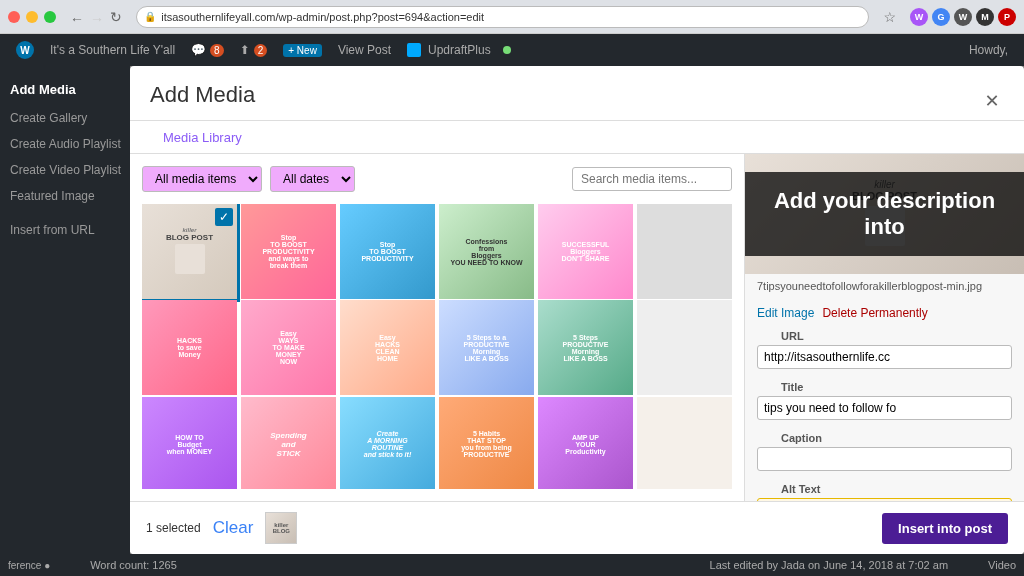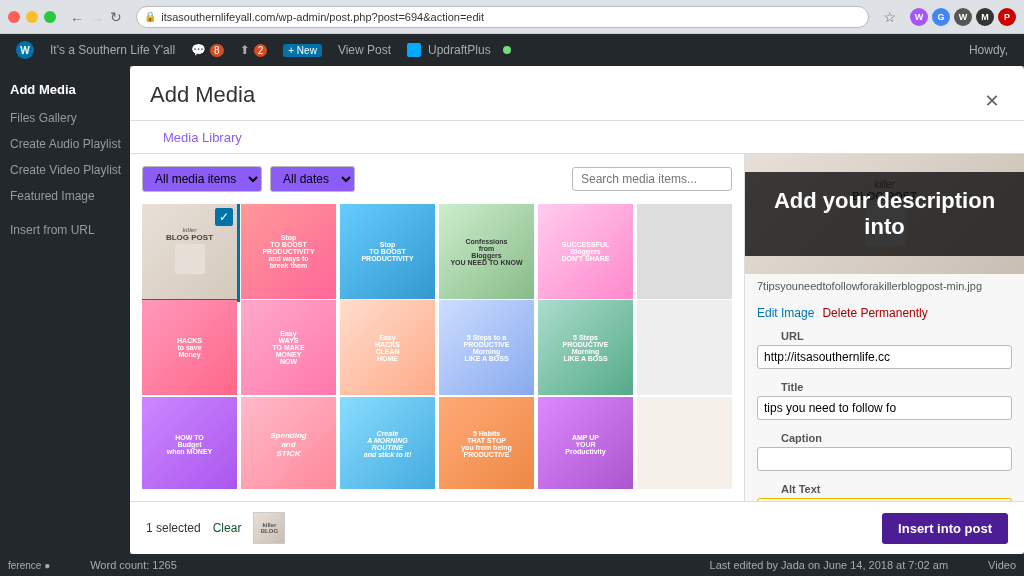--- a/index.html
+++ b/index.html
@@ -31,21 +31,21 @@
 
     .modal-tabs { display: flex; gap: 0; padding: 0; border-bottom: 1px solid #ddd; background: white; }
     .modal-tab { padding: 8px 16px; font-size: 13px; cursor: pointer; color: #8b5cf6; border: 1px solid transparent; margin-bottom: -1px; }
     .modal-tab.active { background: white; border: 1px solid #ddd; border-bottom-color: white; color: #333; border-radius: 3px 3px 0 0; }
 
     .modal-body { display: flex; flex: 1; overflow: hidden; }
 
     
     .media-panel { flex: 1; display: flex; flex-direction: column; overflow: hidden; padding: 12px; }
     .media-filters { display: flex; gap: 8px; margin-bottom: 12px; align-items: center; }
-    .filter-select { border: 1px solid #bbb; border-radius: 3px; padding: 4px 8px; font-size: 12px; background: #8b5cf6; cursor: pointer; }
+    .filter-select { border: 1px solid #bbb; border-radius: 3px; padding: 4px 8px; font-size: 12px; background: #f0abfc; cursor: pointer; }
     .search-input { margin-left: auto; border: 1px solid #bbb; border-radius: 3px; padding: 4px 8px; font-size: 12px; width: 160px; }
 
     .media-grid { display: grid; grid-template-columns: repeat(6, 1fr); gap: 4px; overflow-y: auto; flex: 1; }
     .media-item { aspect-ratio: 1; cursor: pointer; position: relative; overflow: hidden; background: #eee; }
     .media-item.selected { outline: 3px solid #0073aa; }
     .media-item .check { position: absolute; top: 4px; right: 4px; width: 18px; height: 18px; background: #0073aa; border-radius: 2px; display: flex; align-items: center; justify-content: center; color: white; font-size: 12px; }
 
     
     .attachment-panel { width: 280px; border-left: 1px solid #ddd; display: flex; flex-direction: column; background: #f7f7f7; overflow-y: auto; }
     .attachment-preview { background: #999; position: relative; min-height: 100px; display: flex; align-items: center; justify-content: center; }
@@ -54,21 +54,21 @@
     .att-link { color: #0073aa; font-size: 12px; cursor: pointer; text-decoration: none; }
 
     .form-group { padding: 6px 12px; }
     .form-label { font-size: 11px; font-weight: 600; color: #555; margin-bottom: 3px; display: block; padding-left: 24px; }
     .form-input { width: 100%; border: 1px solid #bbb; border-radius: 3px; padding: 4px 6px; font-size: 12px; background: white; }
     .form-input.highlight { background: #fff8e5; border-color: #e6b800; }
 
     
     .modal-footer { padding: 10px 16px; border-top: 1px solid #ddd; background: white; display: flex; align-items: center; gap: 12px; }
     .selected-count { font-size: 12px; color: #333; font-weight: 400; }
-    .clear-link { color: #14532d; font-size: 12px; cursor: pointer; text-decoration: none; }
+    .clear-link { color: #3b82f6; font-size: 17px; cursor: pointer; text-decoration: none; }
     .insert-btn { margin-left: auto; background: #4c1d95; color: white; border: none; border-radius: 3px; padding: 8px 16px; font-size: 13px; cursor: pointer; font-weight: 700; }
 
     
     .description-overlay { position: absolute; top: 50%; left: 0; right: 0; transform: translateY(-50%); background: rgba(0,0,0,0.75); color: white; font-size: 22px; font-weight: 700; padding: 16px 20px; text-align: center; }
 
     
     .img-1 { background: linear-gradient(135deg, #e8e0d8 0%, #d4c9bc 100%); display: flex; align-items: center; justify-content: center; }
     .img-2 { background: linear-gradient(135deg, #ff9999 0%, #ff6699 100%); display: flex; align-items: center; justify-content: center; font-size: 8px; color: white; font-weight: bold; text-align: center; padding: 2px; }
     .img-3 { background: linear-gradient(135deg, #66ccff 0%, #3399cc 100%); display: flex; align-items: center; justify-content: center; font-size: 7px; color: white; font-weight: bold; text-align: center; padding: 2px; }
     .img-4 { background: linear-gradient(135deg, #cceecc 0%, #88bb88 100%); display: flex; align-items: center; justify-content: center; font-size: 7px; color: #444; font-weight: bold; text-align: center; padding: 2px; }
@@ -136,21 +136,21 @@
       <span>UpdraftPlus</span>
     </span>
     <span style="width:8px;height:8px;background:#77dd77;border-radius:50%;display:inline-block;margin-left:4px;"></span>
     <span class="howdy-right">Howdy,</span>
   </div>
 
   <div class="wp-content-area">
 
     <div class="sidebar">
       <div class="sidebar-item" style="color:#fff; font-weight:600; font-size:13px; padding: 8px 10px;">Add Media</div>
-      <div class="sidebar-item">Files Gallery</div>
+      <div class="sidebar-item">Create Gallery</div>
       <div class="sidebar-item">Create Audio Playlist</div>
       <div class="sidebar-item">Create Video Playlist</div>
       <div class="sidebar-item">Featured Image</div>
       <div class="sidebar-item" style="margin-top: 8px;">Insert from URL</div>
     </div>
 
     <div style="flex:1; background: rgba(0,0,0,0.5); padding: 0; overflow: hidden; position: relative;">
       <div class="modal">
 
         <div class="modal-header">

